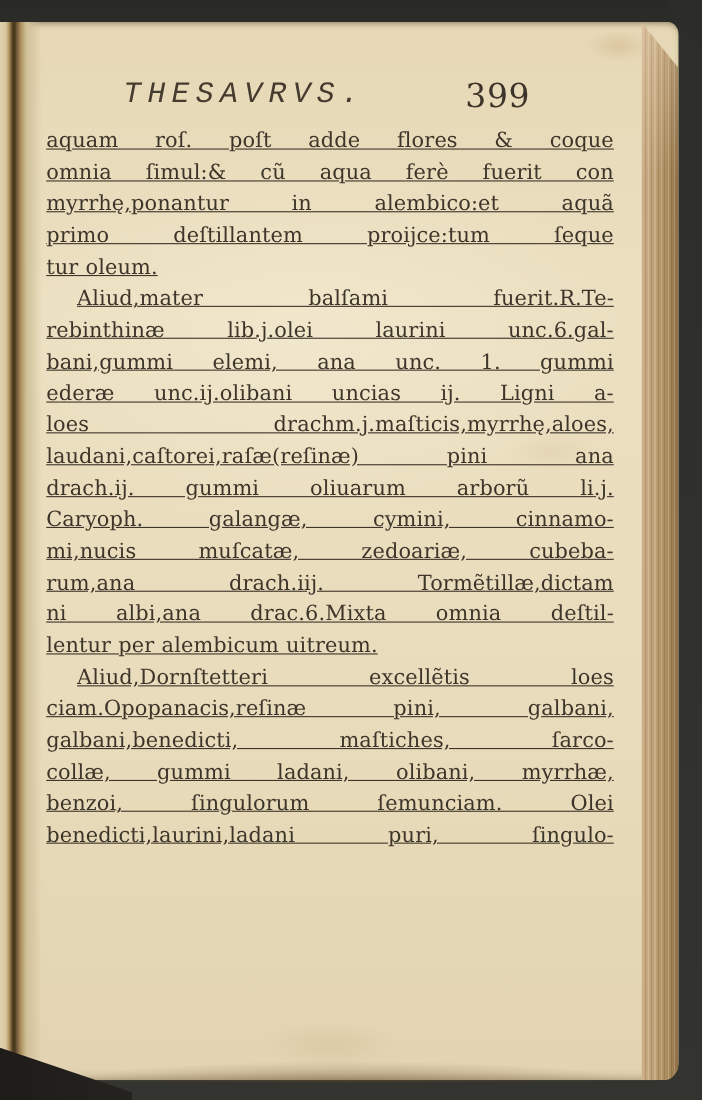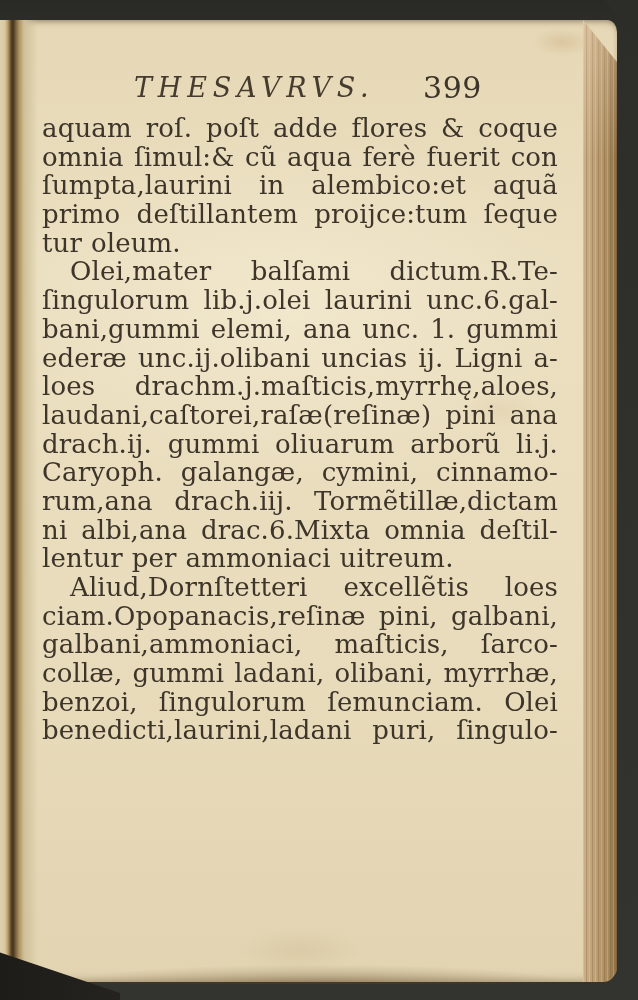--- a/index.html
+++ b/index.html
@@ -63,32 +63,32 @@
     background:radial-gradient(60% 26px at 50% 100%, rgba(96,70,38,.40), rgba(96,70,38,0) 75%);
     pointer-events:none;
   }
   
   .content{
     position:absolute;left:42px;top:48px;width:516px;
     color:#3e352a;
   }
   .running-head{position:relative;height:44px;}
   .running-title{
-    position:absolute;left:92px;top:4px;
+    position:absolute;left:70px;top:4px;
     font-style:italic;font-size:27px;letter-spacing:.215em;
-    color:#453b2e;white-space:nowrap;
+    color:#453b2e;white-space:nowrap;font-family:Liberation Mono, monospace;
   }
   .running-folio{
     position:absolute;left:381px;top:2px;
     font-size:30px;color:#3e352a;letter-spacing:.02em;
   }
   .text-block{margin-top:2px;}
   .line{
-    font-size:26px;line-height:28.7px;height:28.7px;
-    white-space:normal;letter-spacing:.005em;word-spacing:.02em;
+    font-size:19px;line-height:28.7px;height:28.7px;
+    white-space:normal;letter-spacing:.005em;word-spacing:.02em;text-decoration:underline;
   }
   .line.just{text-align:justify;text-align-last:justify;text-justify:inter-word;}
   .line.indent{padding-left:28px;}
 </style>
 </head>
 <body>
 
 <div class="backdrop"></div>
 
 <div class="page">
@@ -97,37 +97,38 @@
   <div class="bottom-shade"></div>
 
   <div class="content">
     <div class="running-head">
       <span class="running-title">THESAVRVS.</span>
       <span class="running-folio">399</span>
     </div>
     <div class="text-block">
         <div class="line just">aquam roſ. poſt adde flores &amp; coque</div>
         <div class="line just">omnia ſimul:&amp; cũ aqua ferè fuerit con</div>
-        <div class="line just">ſumpta,laurini in alembico:et aquã</div>
+        <div class="line just">myrrhę,ponantur in alembico:et aquã</div>
         <div class="line just">primo deſtillantem proijce:tum ſeque</div>
         <div class="line">tur oleum.</div>
-        <div class="line just indent">Olei,mater balſami dictum.R.Te-</div>
-        <div class="line just">ſingulorum lib.j.olei laurini unc.6.gal-</div>
+        <div class="line just indent">Aliud,mater balſami fuerit.R.Te-</div>
+        <div class="line just">rebinthinæ lib.j.olei laurini unc.6.gal-</div>
         <div class="line just">bani,gummi elemi, ana unc. 1. gummi</div>
         <div class="line just">ederæ unc.ij.olibani uncias ij. Ligni a-</div>
         <div class="line just">loes drachm.j.maſticis,myrrhę,aloes,</div>
         <div class="line just">laudani,caſtorei,raſæ(reſinæ) pini ana</div>
         <div class="line just">drach.ij. gummi oliuarum arborũ li.j.</div>
         <div class="line just">Caryoph. galangæ, cymini, cinnamo-</div>
+        <div class="line just">mi,nucis muſcatæ, zedoariæ, cubeba-</div>
         <div class="line just">rum,ana drach.iij. Tormẽtillæ,dictam</div>
         <div class="line just">ni albi,ana drac.6.Mixta omnia deſtil-</div>
-        <div class="line">lentur per ammoniaci uitreum.</div>
+        <div class="line">lentur per alembicum uitreum.</div>
         <div class="line just indent">Aliud,Dornſtetteri excellẽtis loes</div>
         <div class="line just">ciam.Opopanacis,reſinæ pini, galbani,</div>
-        <div class="line just">galbani,ammoniaci, maſticis, ſarco-</div>
+        <div class="line just">galbani,benedicti, maſtiches, ſarco-</div>
         <div class="line just">collæ, gummi ladani, olibani, myrrhæ,</div>
         <div class="line just">benzoi, ſingulorum ſemunciam. Olei</div>
         <div class="line just">benedicti,laurini,ladani puri, ſingulo-</div>
       </div>
   </div>
 </div>
 
 <div class="corner-bevel"></div>
 <div class="cover-wedge"></div>
 

